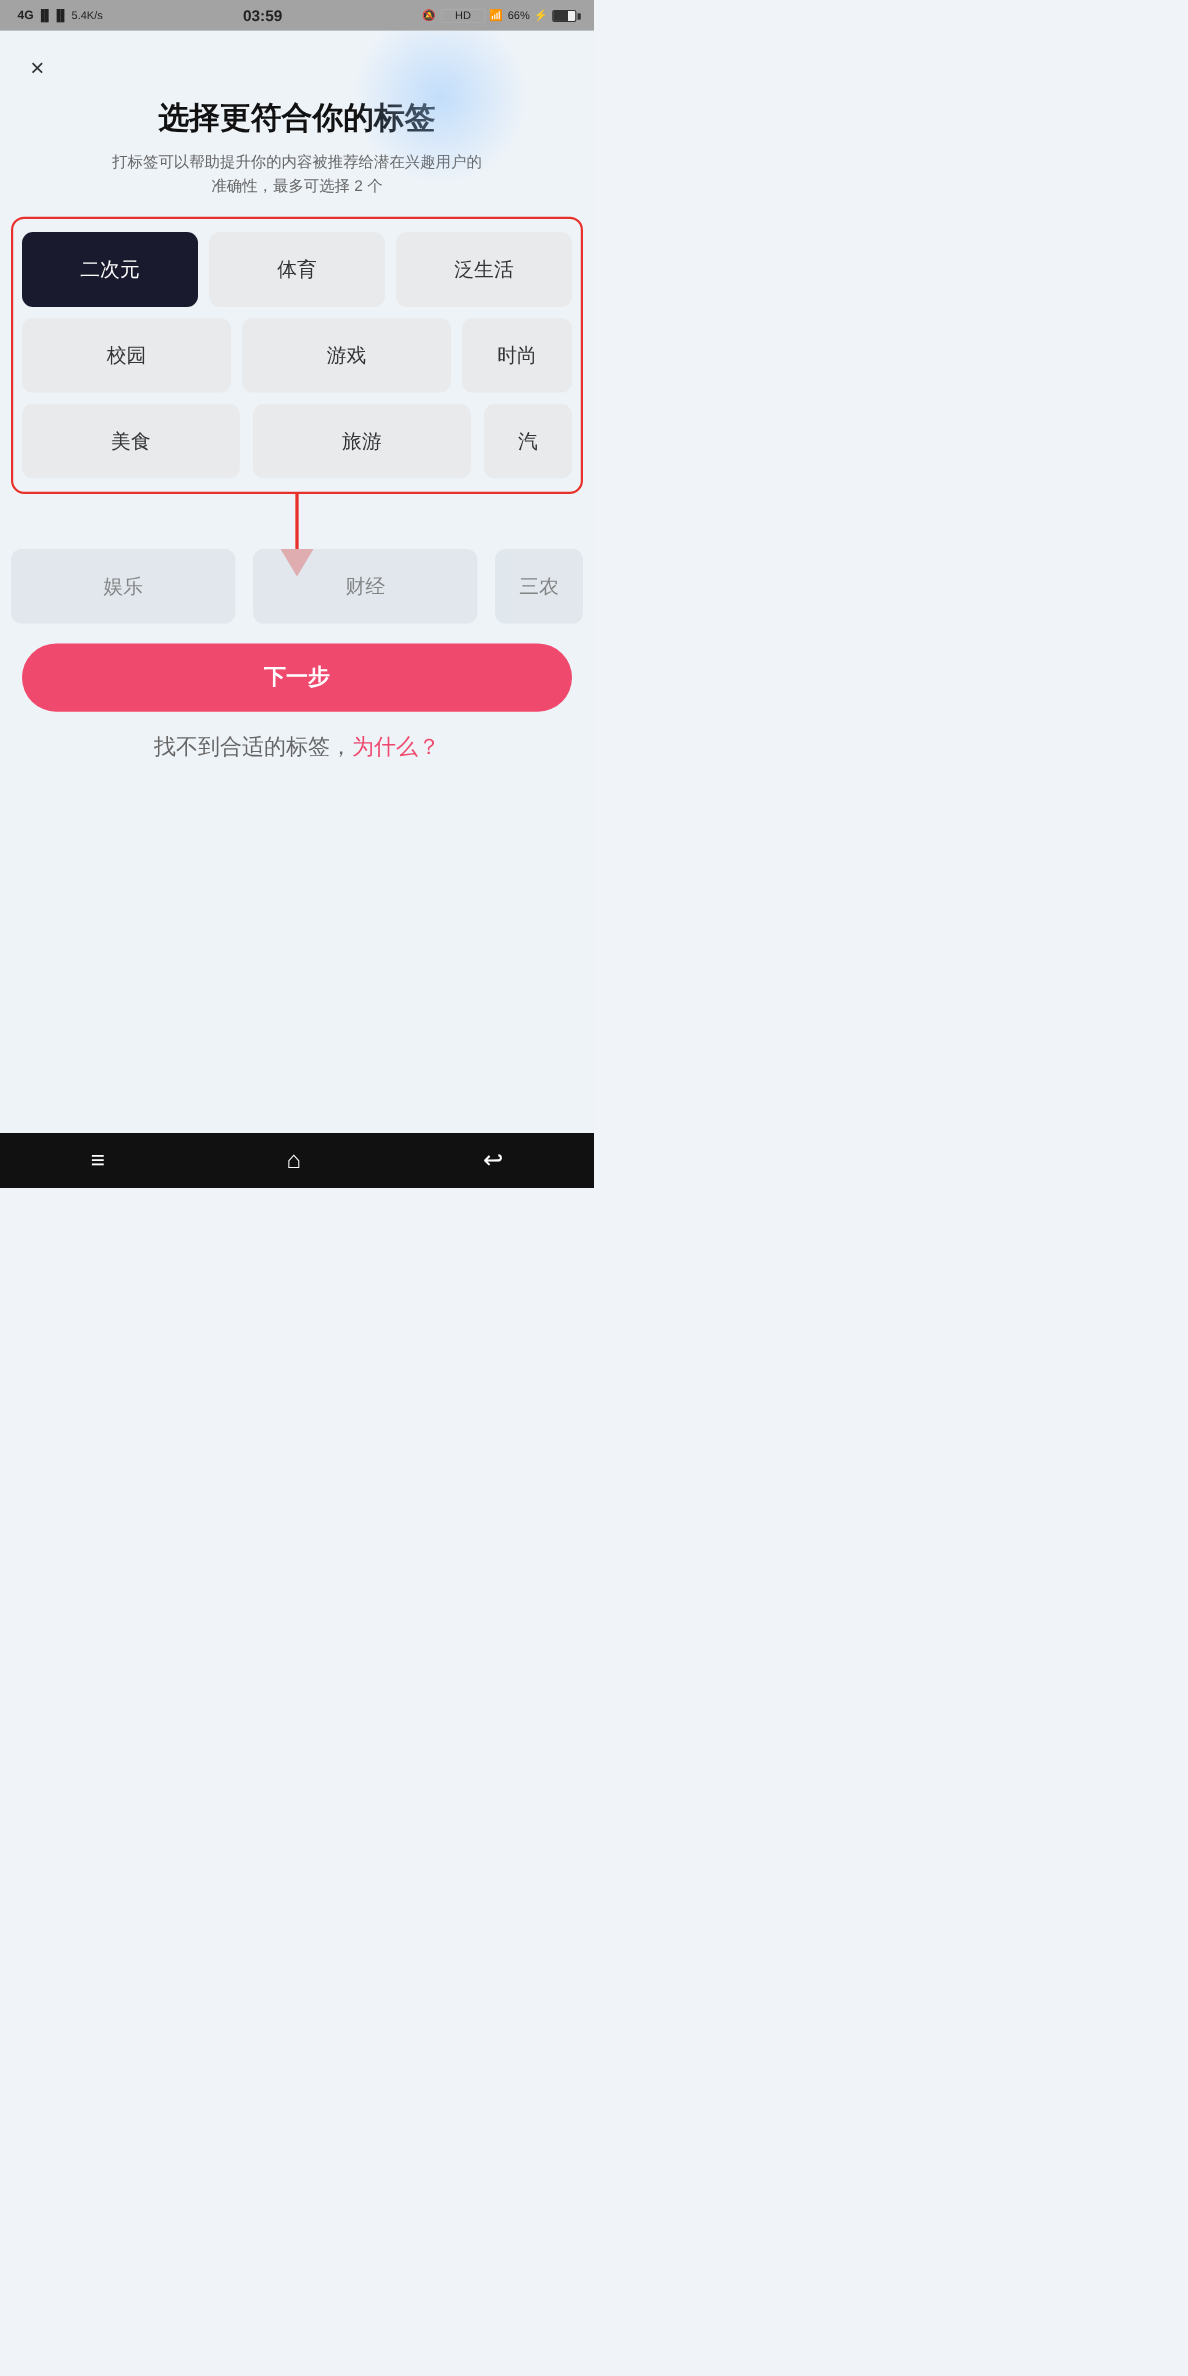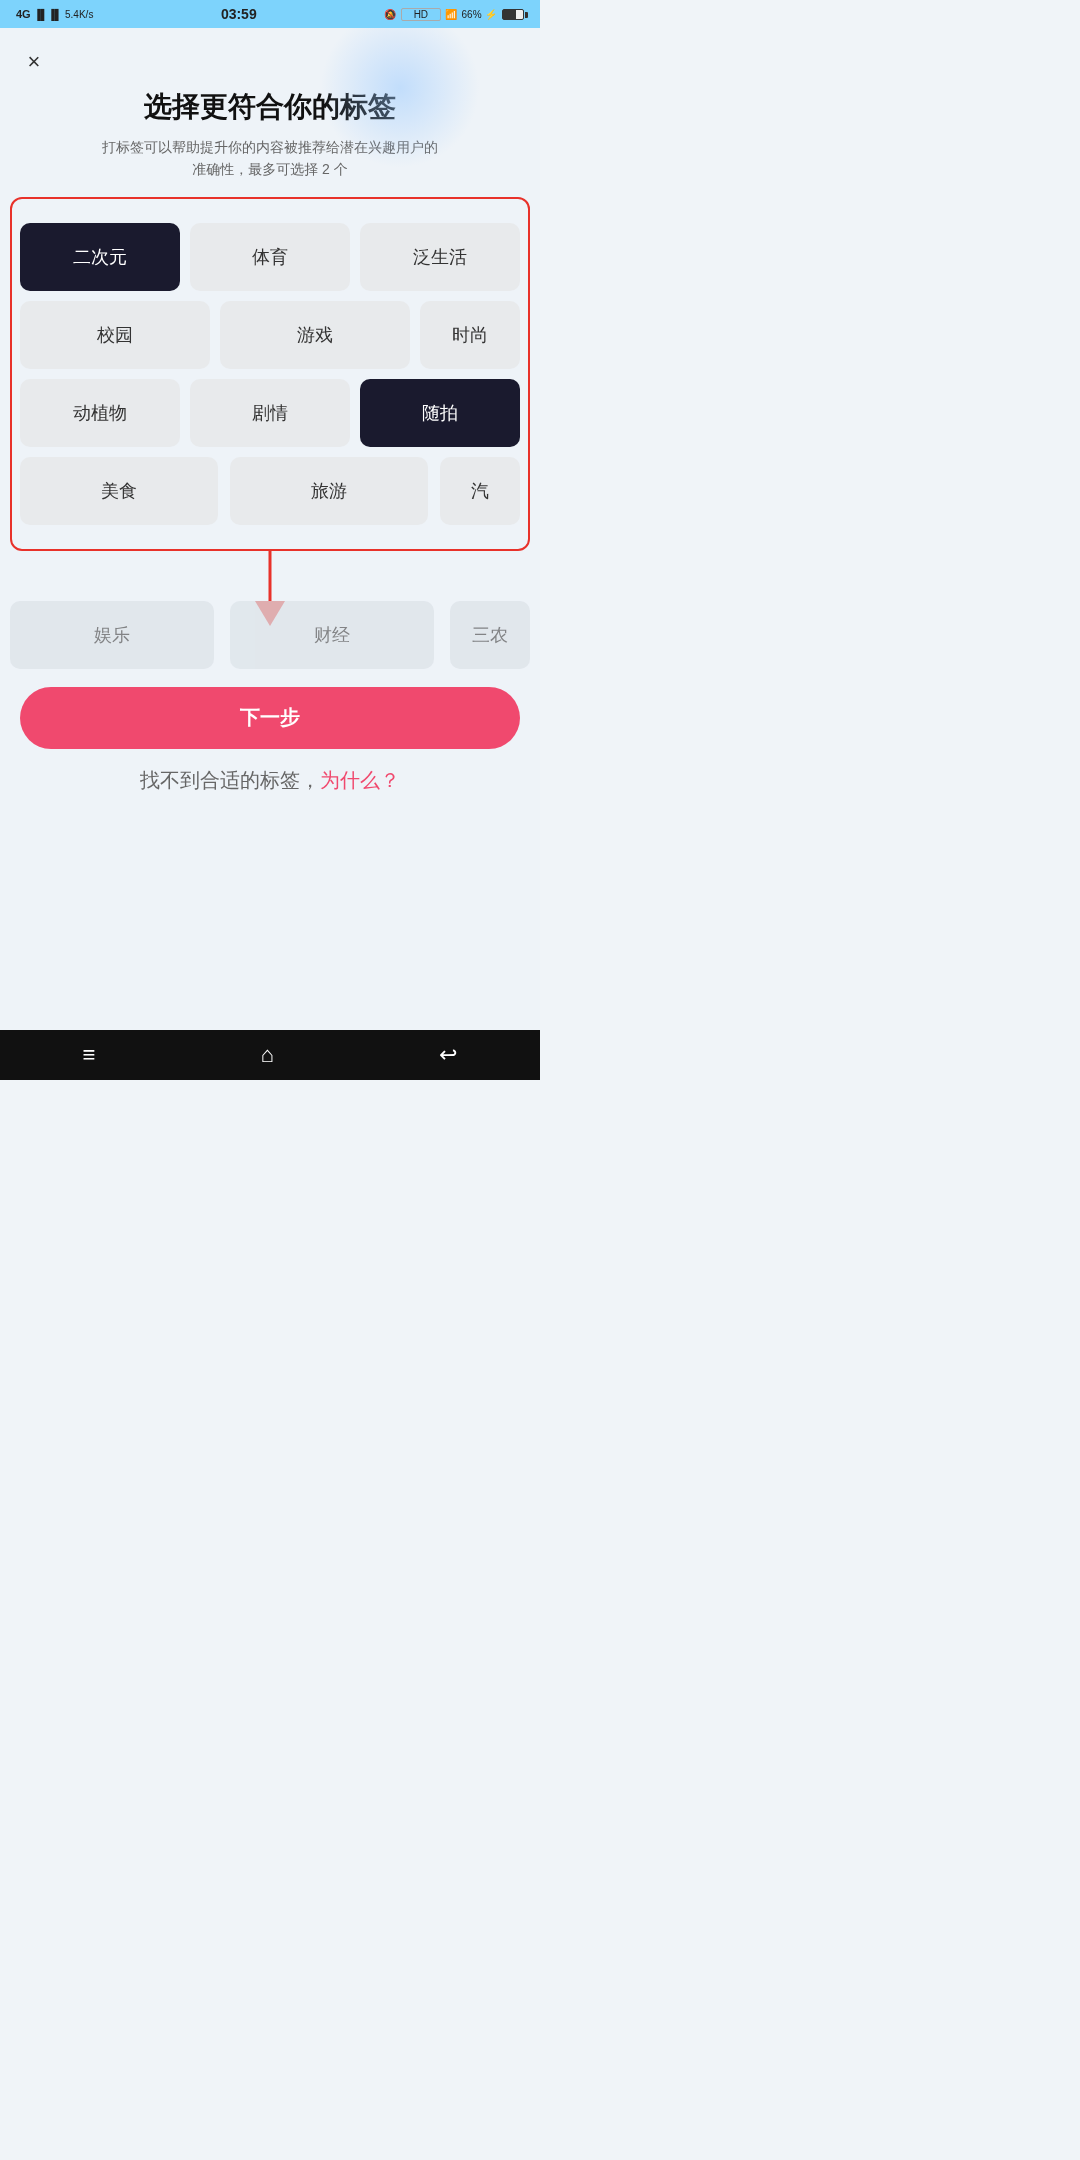--- a/index.html
+++ b/index.html
@@ -12,21 +12,21 @@
       font-family: -apple-system, 'PingFang SC', 'Hiragino Sans GB', sans-serif;
       overflow: hidden;
       position: relative;
     }
 
     
     .status-bar {
       display: flex;
       justify-content: space-between;
       padding: 6px 16px;
-      background: #7dd3fc;
+      background: #a3a3a3;
       height: 28px;
       font-size: 11px;
       font-weight: 500;
       color: #222;
     }
     .status-left { display: flex; align-items: center; gap: 3px; }
     .status-right { display: flex; align-items: center; gap: 4px; font-size: 10px; }
 
     
     .content {
@@ -81,21 +81,21 @@
       color: #666;
       line-height: 1.6;
       padding: 0 40px;
     }
 
     
     .tags-container {
       margin: 0 10px;
       border: 2.5px solid #e8312a;
       border-radius: 12px;
-      padding: 24px 8px;
+      padding: 12px 8px;
       background: transparent;
       position: relative;
       text-align: right;
     }
 
     .tag-item {
       background: #e8eaec;
       border-radius: 10px;
       display: flex;
       align-items: center;
@@ -247,31 +247,20 @@
         <span>校园</span>
       </div>
       <div class="tag-item">
         <span>游戏</span>
       </div>
       <div class="tag-item" style="min-width:80px;max-width:100px;overflow:hidden;">
         <span>时尚</span>
       </div>
     </div>
 
-    <div style="display:flex;gap:10px;margin-bottom:10px;overflow:hidden;">
-      <div class="tag-item">
-        <span>动植物</span>
-      </div>
-      <div class="tag-item">
-        <span>剧情</span>
-      </div>
-      <div class="tag-item selected">
-        <span>随拍</span>
-      </div>
-    </div>
 
     <div style="display:flex;gap:12px;overflow:hidden;">
       <div class="tag-item">
         <span>美食</span>
       </div>
       <div class="tag-item">
         <span>旅游</span>
       </div>
       <div class="tag-item" style="min-width:60px;max-width:80px;overflow:hidden;">
         <span>汽</span>

